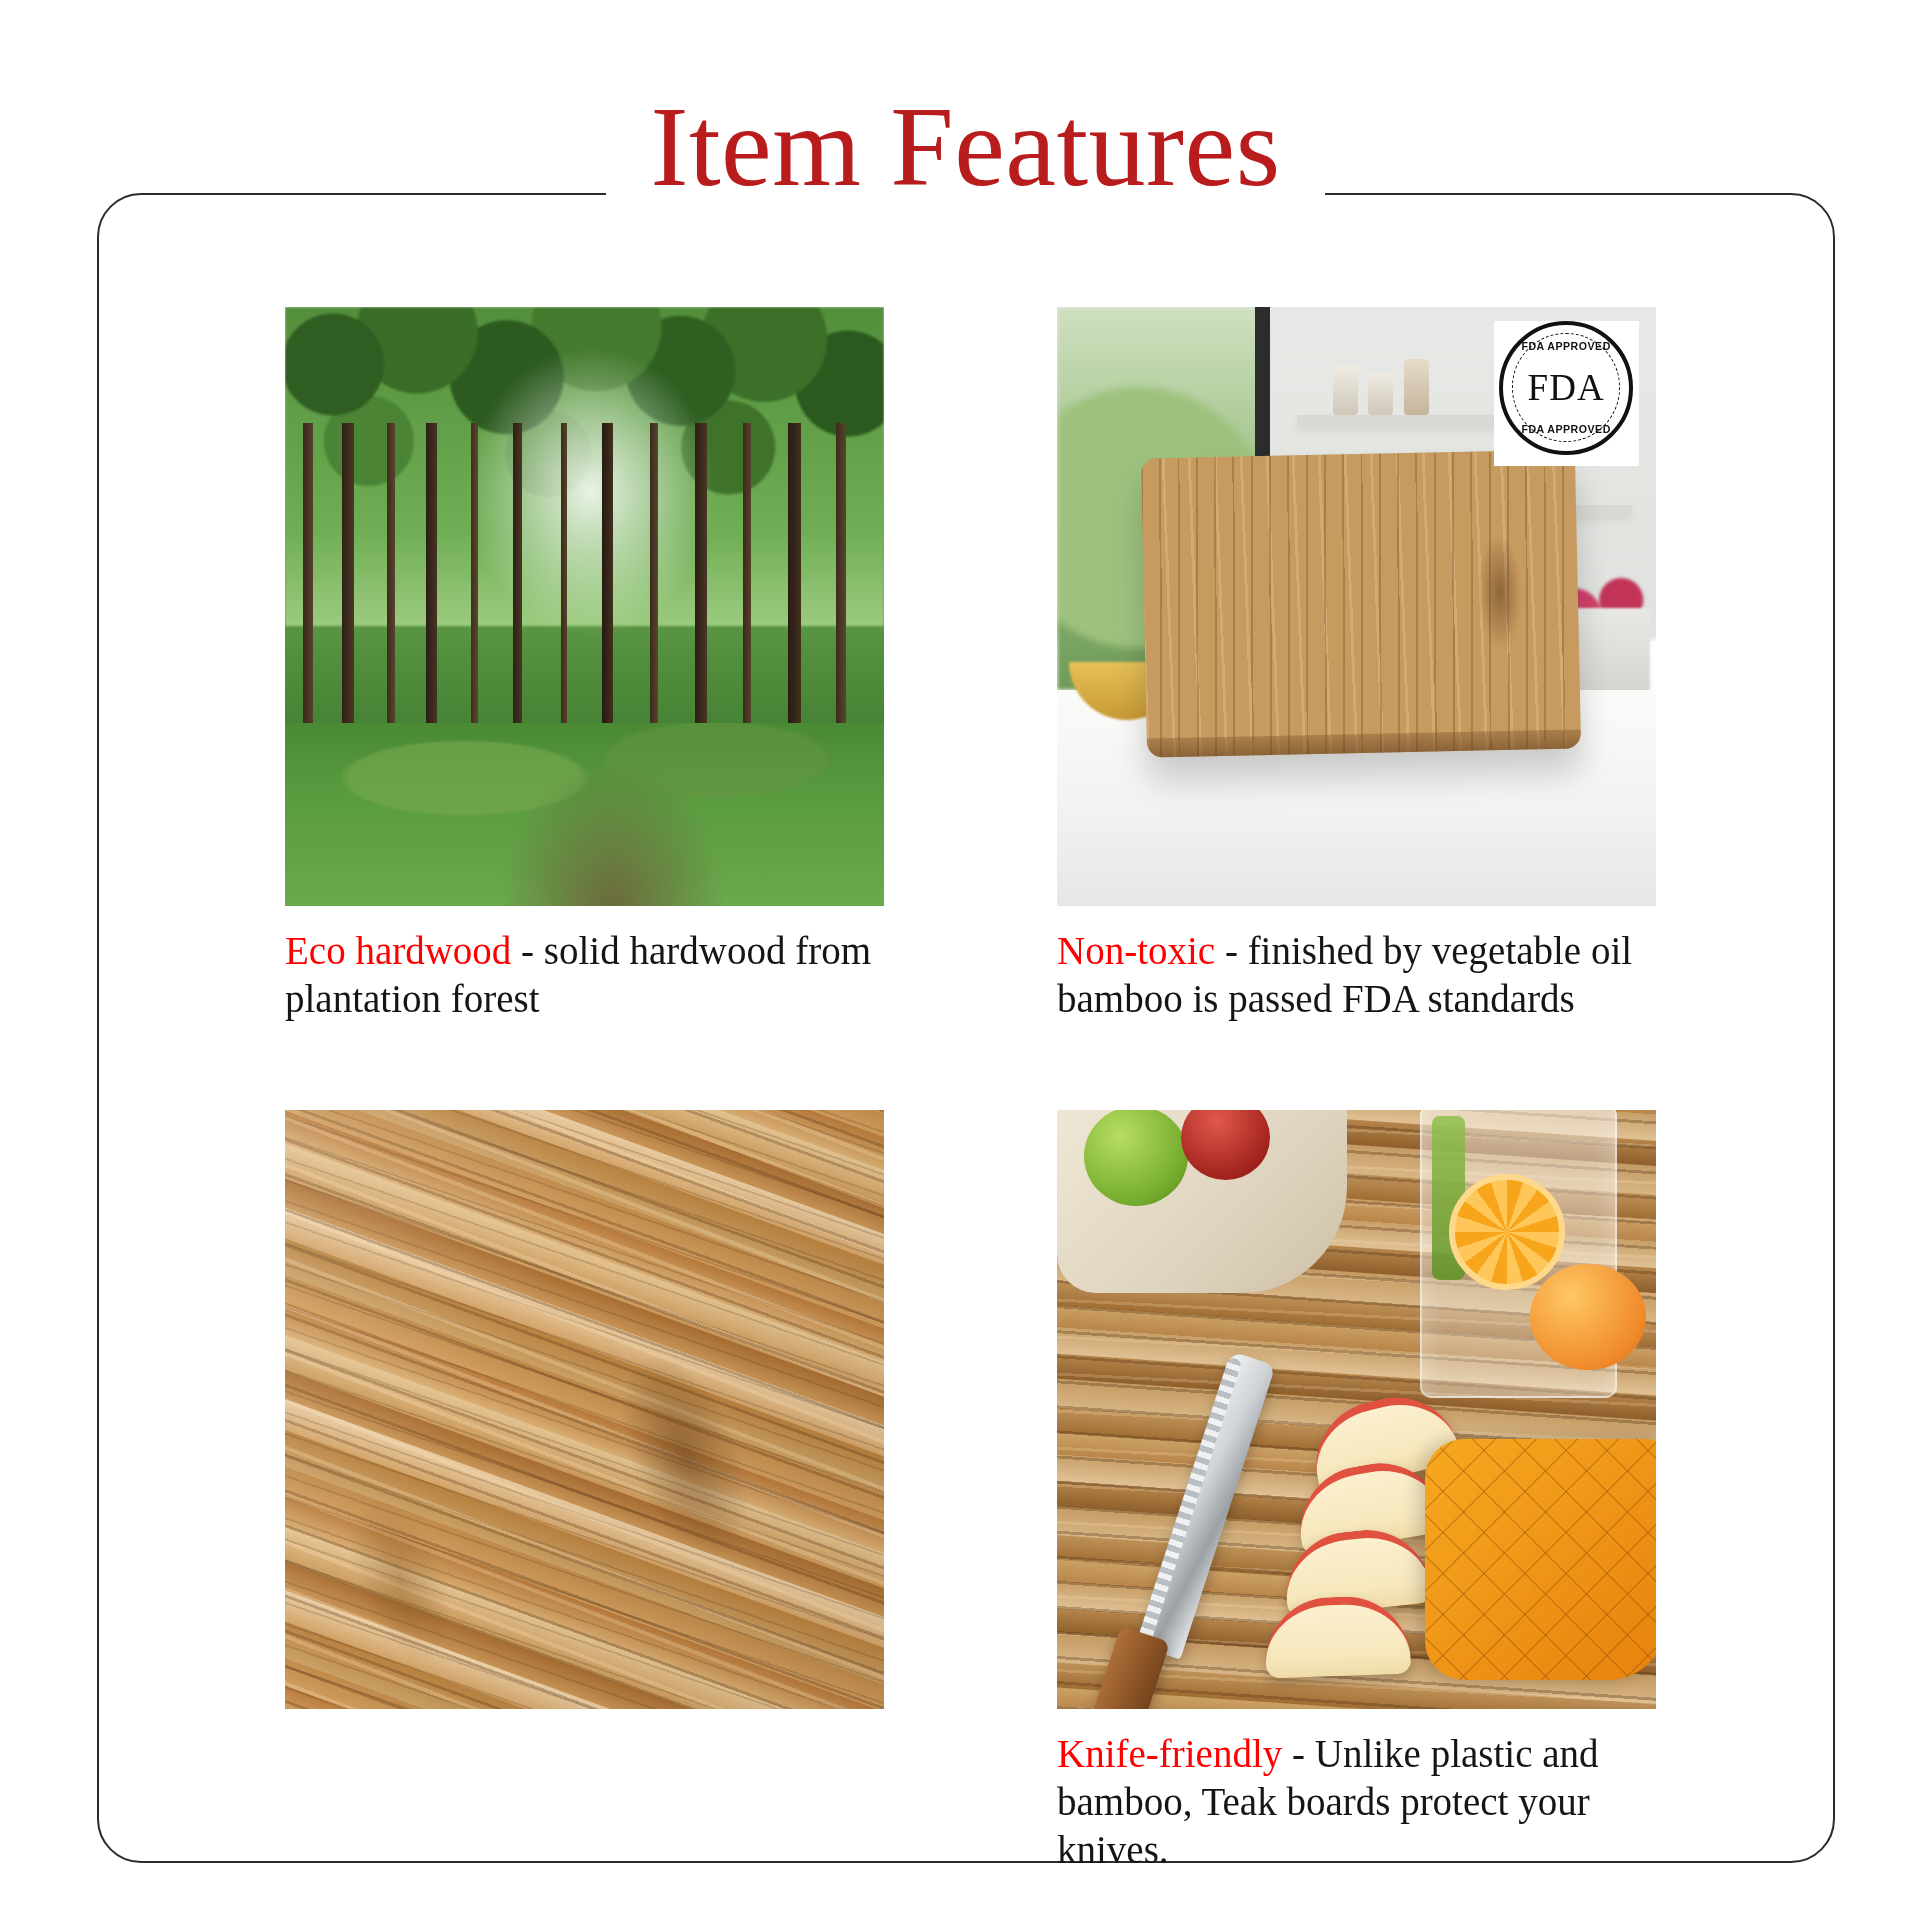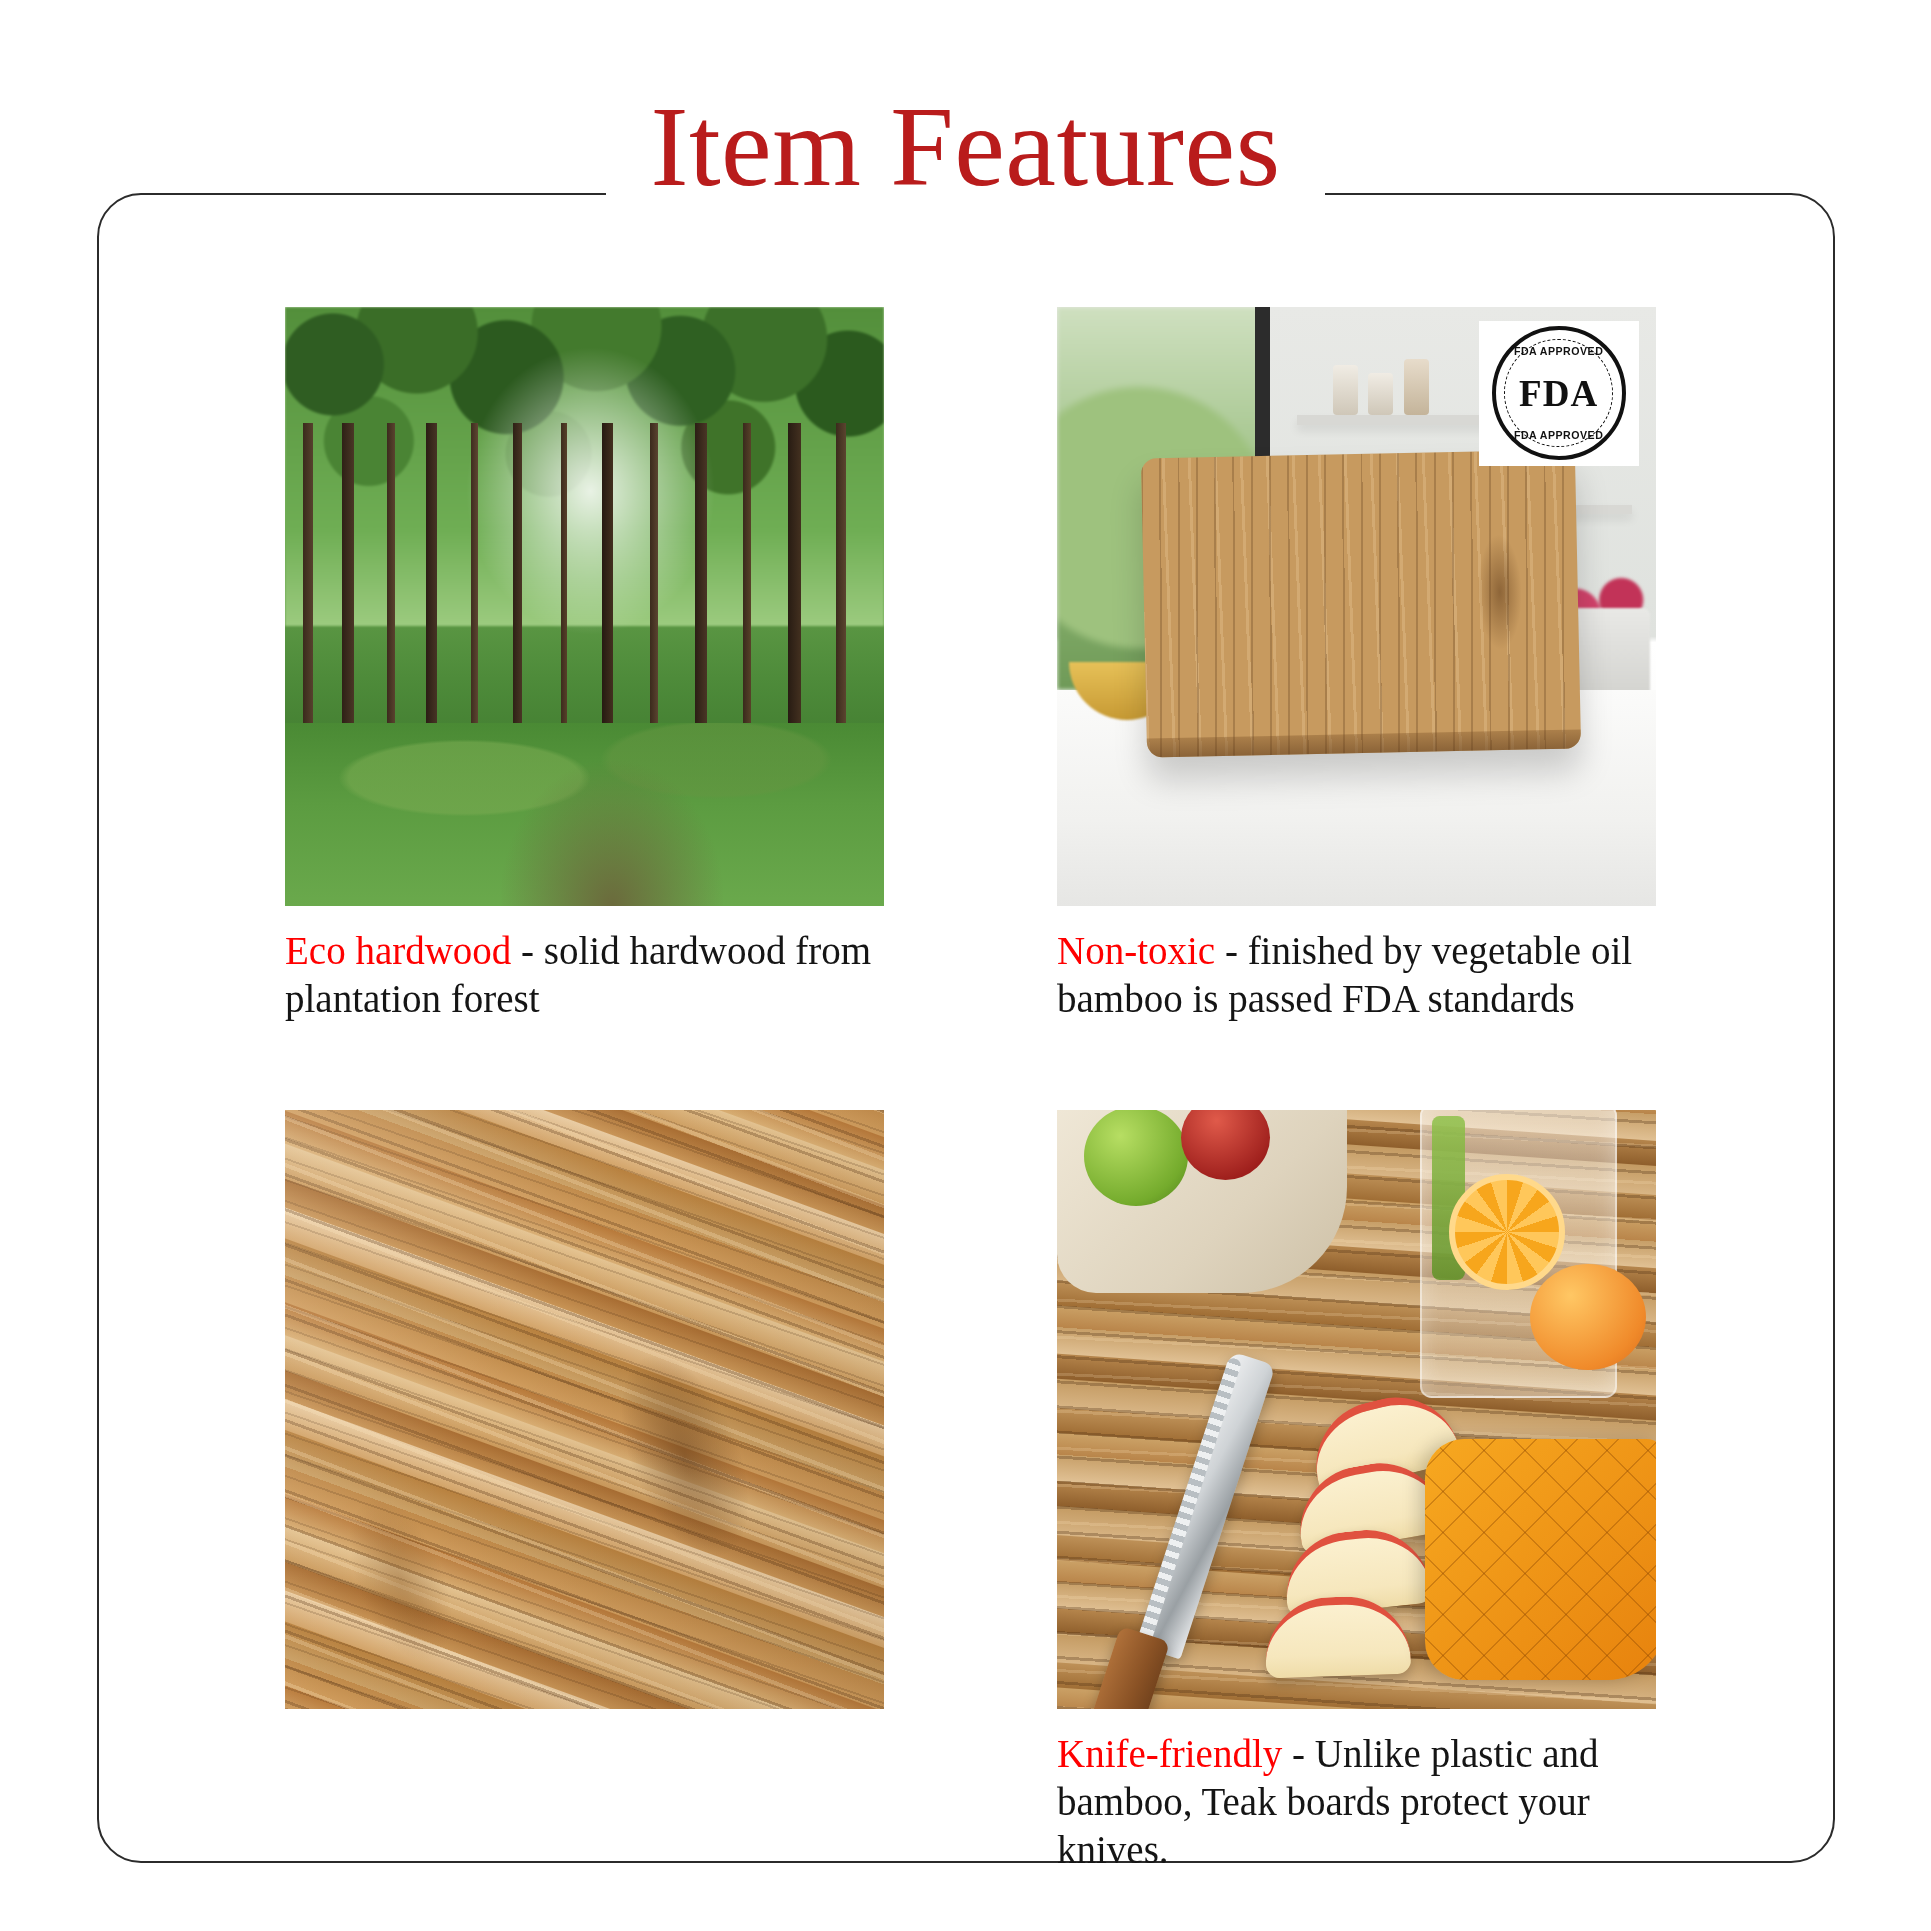--- a/index.html
+++ b/index.html
@@ -263,45 +263,44 @@
     position: absolute;
     left: 0; right: 0; bottom: 0;
     height: 19.3px;
     border-radius: 0 0 15.4px 15.4px;
     background: linear-gradient(to bottom, rgba(120,78,36,.35), rgba(90,55,24,.55));
   }
   .fda {
     position: absolute;
     right: 17.4px;
     top: 13.5px;
-    width: 160px;
+    width: 145px;
     height: 145px;
     background: #ffffff;
     display: flex;
-    align-items: center;
     justify-content: center;
   }
   .fda .seal {
     width: 126px; height: 126px;
     border-radius: 50%;
     border: 4.8px solid #111;
     position: relative;
     display: flex; align-items: center; justify-content: center;
   }
   .fda .seal::before {
     content: "";
     position: absolute;
     inset: 8.7px;
     border-radius: 50%;
     border: 1.9px dashed #111;
   }
   .fda .seal .mark {
     font-family: "Liberation Serif", serif;
     font-size: 37px;
-    font-weight: bold;
+    font-weight: normal;
     color: #111;
     letter-spacing: 1px;
   }
   .fda .seal .top-txt, .fda .seal .bot-txt {
     position: absolute;
     left: 0; right: 0;
     text-align: center;
     font-family: "Liberation Sans", sans-serif;
     font-size: 10.6px;
     font-weight: bold;

